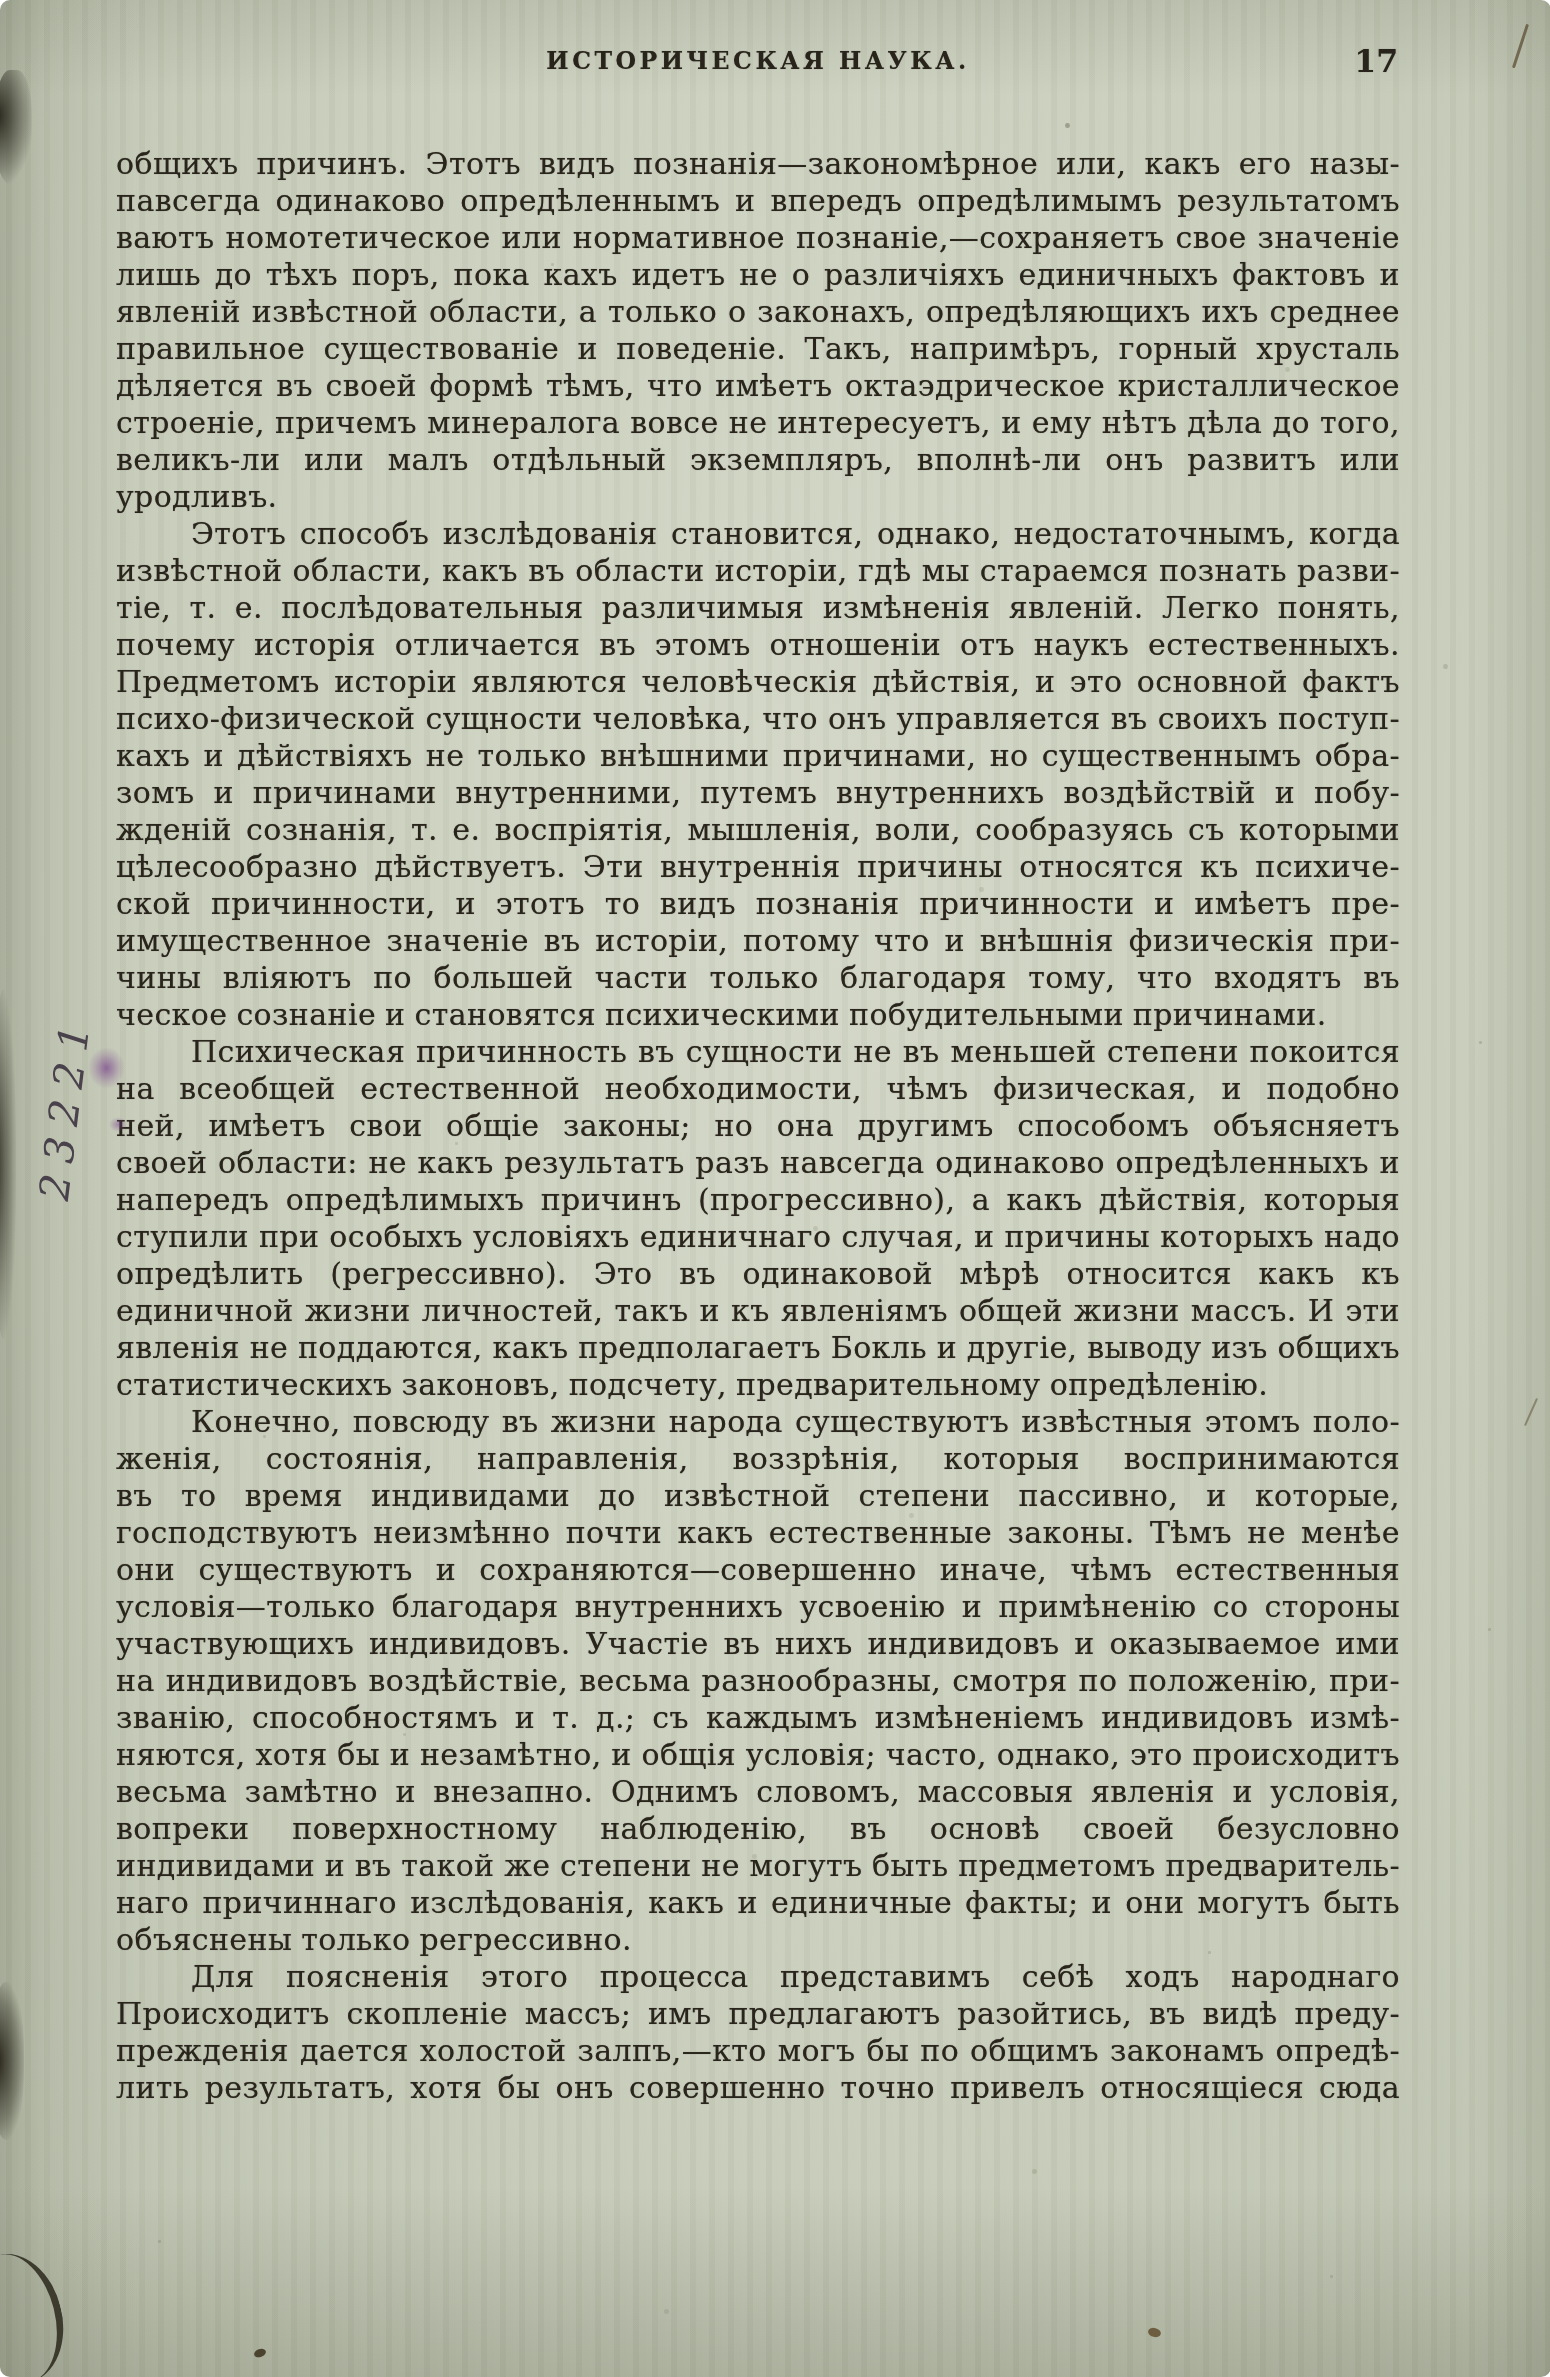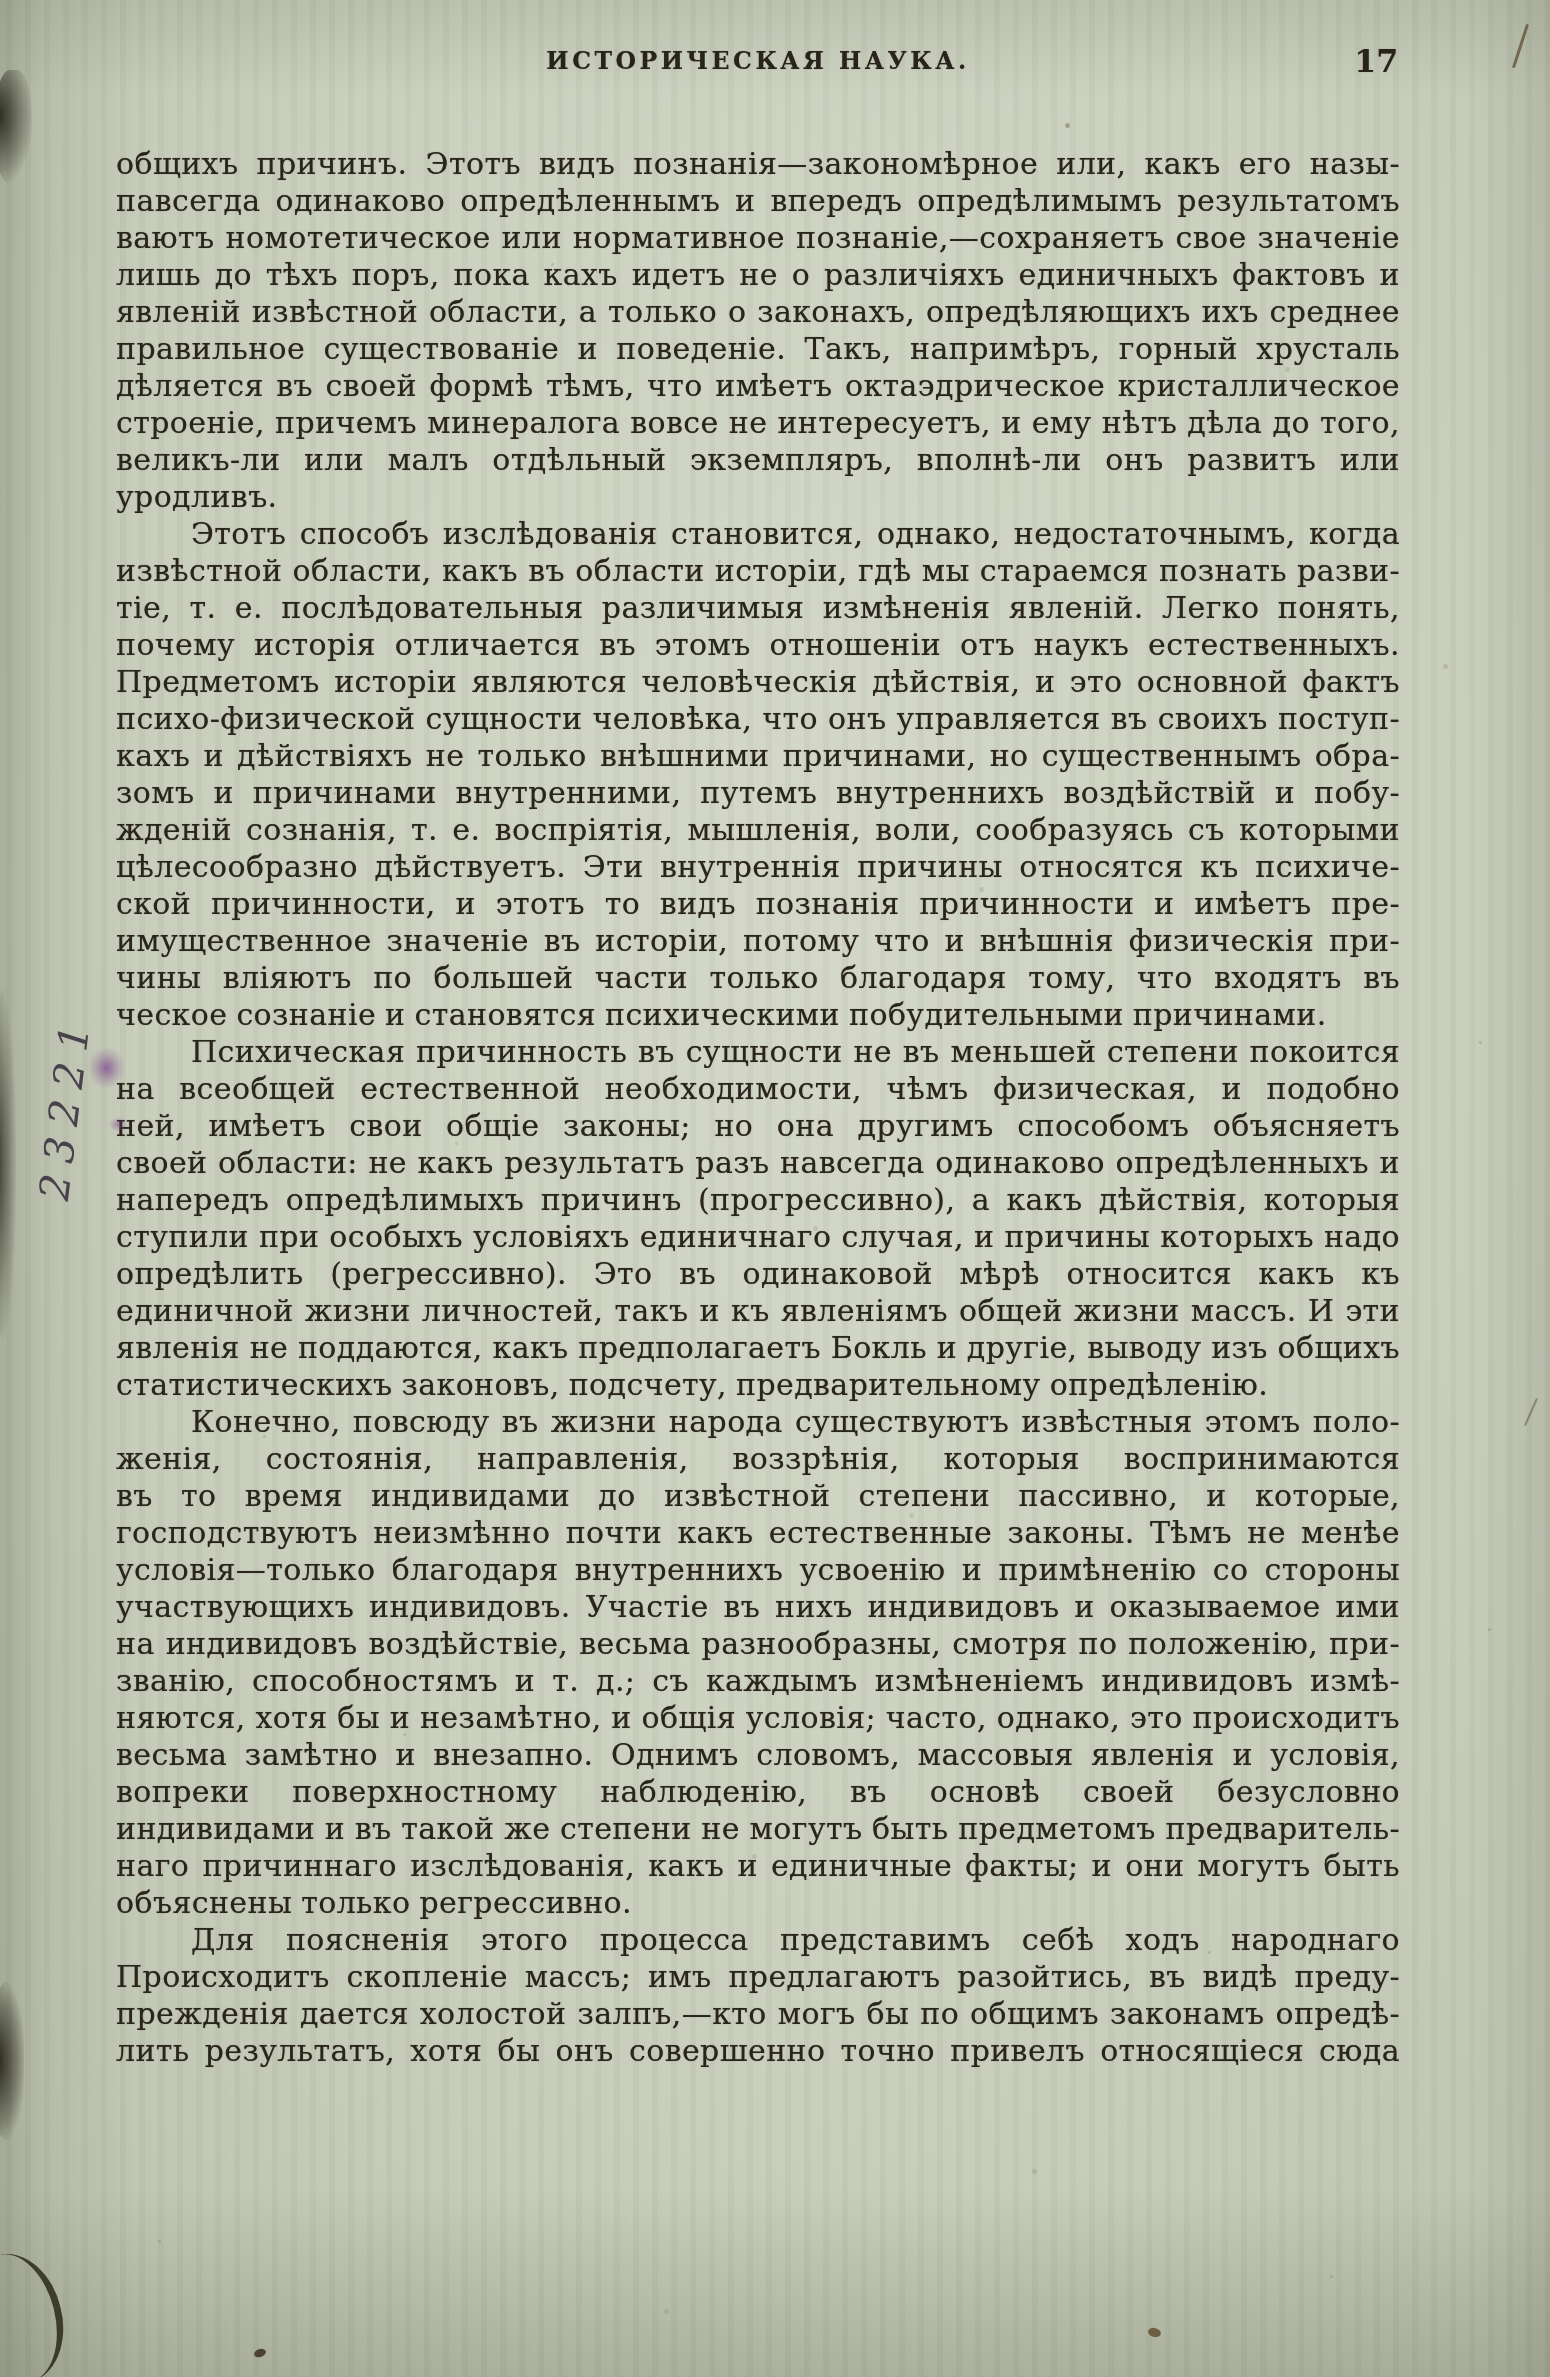--- a/index.html
+++ b/index.html
@@ -15,20 +15,21 @@
     background-image:
       repeating-linear-gradient(90deg,
         rgba(255,255,255,0.035) 0px, rgba(255,255,255,0.035) 6.1px,
         rgba(95,100,78,0.045) 6.1px, rgba(95,100,78,0.045) 12.3px,
         rgba(255,255,255,0.025) 12.3px, rgba(255,255,255,0.025) 19px),
       linear-gradient(90deg, rgba(100,105,85,0.30) 0%, rgba(100,105,85,0.10) 3%, rgba(0,0,0,0) 9%),
       linear-gradient(270deg, rgba(100,105,85,0.18) 0%, rgba(0,0,0,0) 5%),
       linear-gradient(180deg, rgba(120,125,105,0.20) 0%, rgba(0,0,0,0) 4%),
       linear-gradient(0deg, rgba(100,105,85,0.28) 0%, rgba(0,0,0,0) 8%),
       radial-gradient(ellipse at 52% 38%, #d3d7c7 0%, #c9cebc 55%, #bac0ac 100%);
+    border-radius: 10px;
   }
   .header {
     position: absolute;
     left: 116px; top: 42px; width: 1284px; height: 42px;
   }
   .running-title {
     position: absolute; left: 0; right: 0; top: 5.3px;
     text-align: center;
     font-size: 23.6px; font-weight: 700; letter-spacing: 3.5px;
     color: #29241b;
@@ -166,20 +167,21 @@
       <div class="line">напередъ опредѣлимыхъ причинъ (прогрессивно), а какъ дѣйствія, которыя на-</div>
       <div class="line">ступили при особыхъ условіяхъ единичнаго случая, и причины которыхъ надо</div>
       <div class="line">опредѣлить (регрессивно). Это въ одинаковой мѣрѣ относится какъ къ явленіямъ</div>
       <div class="line">единичной жизни личностей, такъ и къ явленіямъ общей жизни массъ. И эти</div>
       <div class="line">явленія не поддаются, какъ предполагаетъ Бокль и другіе, выводу изъ общихъ</div>
       <div class="line parend">статистическихъ законовъ, подсчету, предварительному опредѣленію.</div>
       <div class="line indent">Конечно, повсюду въ жизни народа существуютъ извѣстныя этомъ поло-</div>
       <div class="line">женія, состоянія, направленія, воззрѣнія, которыя воспринимаются живущими</div>
       <div class="line">въ то время индивидами до извѣстной степени пассивно, и которые, повидимому;</div>
       <div class="line">господствуютъ неизмѣнно почти какъ естественные законы. Тѣмъ не менѣе</div>
+      <div class="line">они существуютъ и сохраняются—совершенно иначе, чѣмъ естественныя</div>
       <div class="line">условія—только благодаря внутреннихъ усвоенію и примѣненію со стороны</div>
       <div class="line">участвующихъ индивидовъ. Участіе въ нихъ индивидовъ и оказываемое ими</div>
       <div class="line">на индивидовъ воздѣйствіе, весьма разнообразны, смотря по положенію, при-</div>
       <div class="line">званію, способностямъ и т. д.; съ каждымъ измѣненіемъ индивидовъ измѣ-</div>
       <div class="line">няются, хотя бы и незамѣтно, и общія условія; часто, однако, это происходитъ</div>
       <div class="line">весьма замѣтно и внезапно. Однимъ словомъ, массовыя явленія и условія,</div>
       <div class="line">вопреки поверхностному наблюденію, въ основѣ своей безусловно опредѣляются</div>
       <div class="line">индивидами и въ такой же степени не могутъ быть предметомъ предваритель-</div>
       <div class="line">наго причиннаго изслѣдованія, какъ и единичные факты; и они могутъ быть</div>
       <div class="line parend">объяснены только регрессивно.</div>

